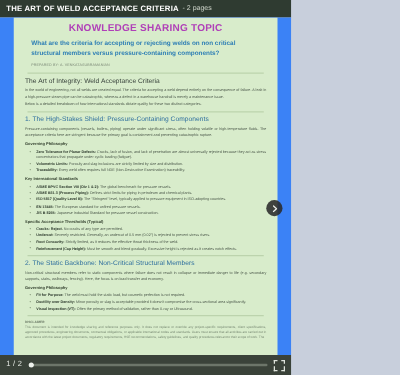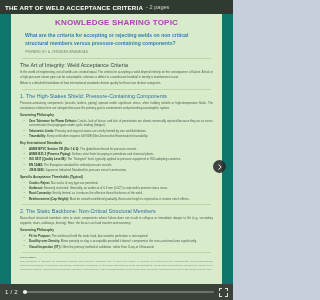--- a/index.html
+++ b/index.html
@@ -24,21 +24,21 @@
     letter-spacing:.18px;
   }
   #titlebar .t-sub {
     color:#cfd6cb; font-size:5.6px; font-weight:normal;
     margin-left:3px;
   }
 
   
   #stage {
     flex:1 1 auto; position:relative;
-    background:#0f766e; overflow:hidden;
+    background:#3b82f6; overflow:hidden;
     display:flex; justify-content:flex-end;
   }
   #page {
     width:211px; margin:0 auto;
     background:#d8eccb;
     position:relative;
     padding:3px 9px 0 9px;
     overflow:hidden;
   }
 

